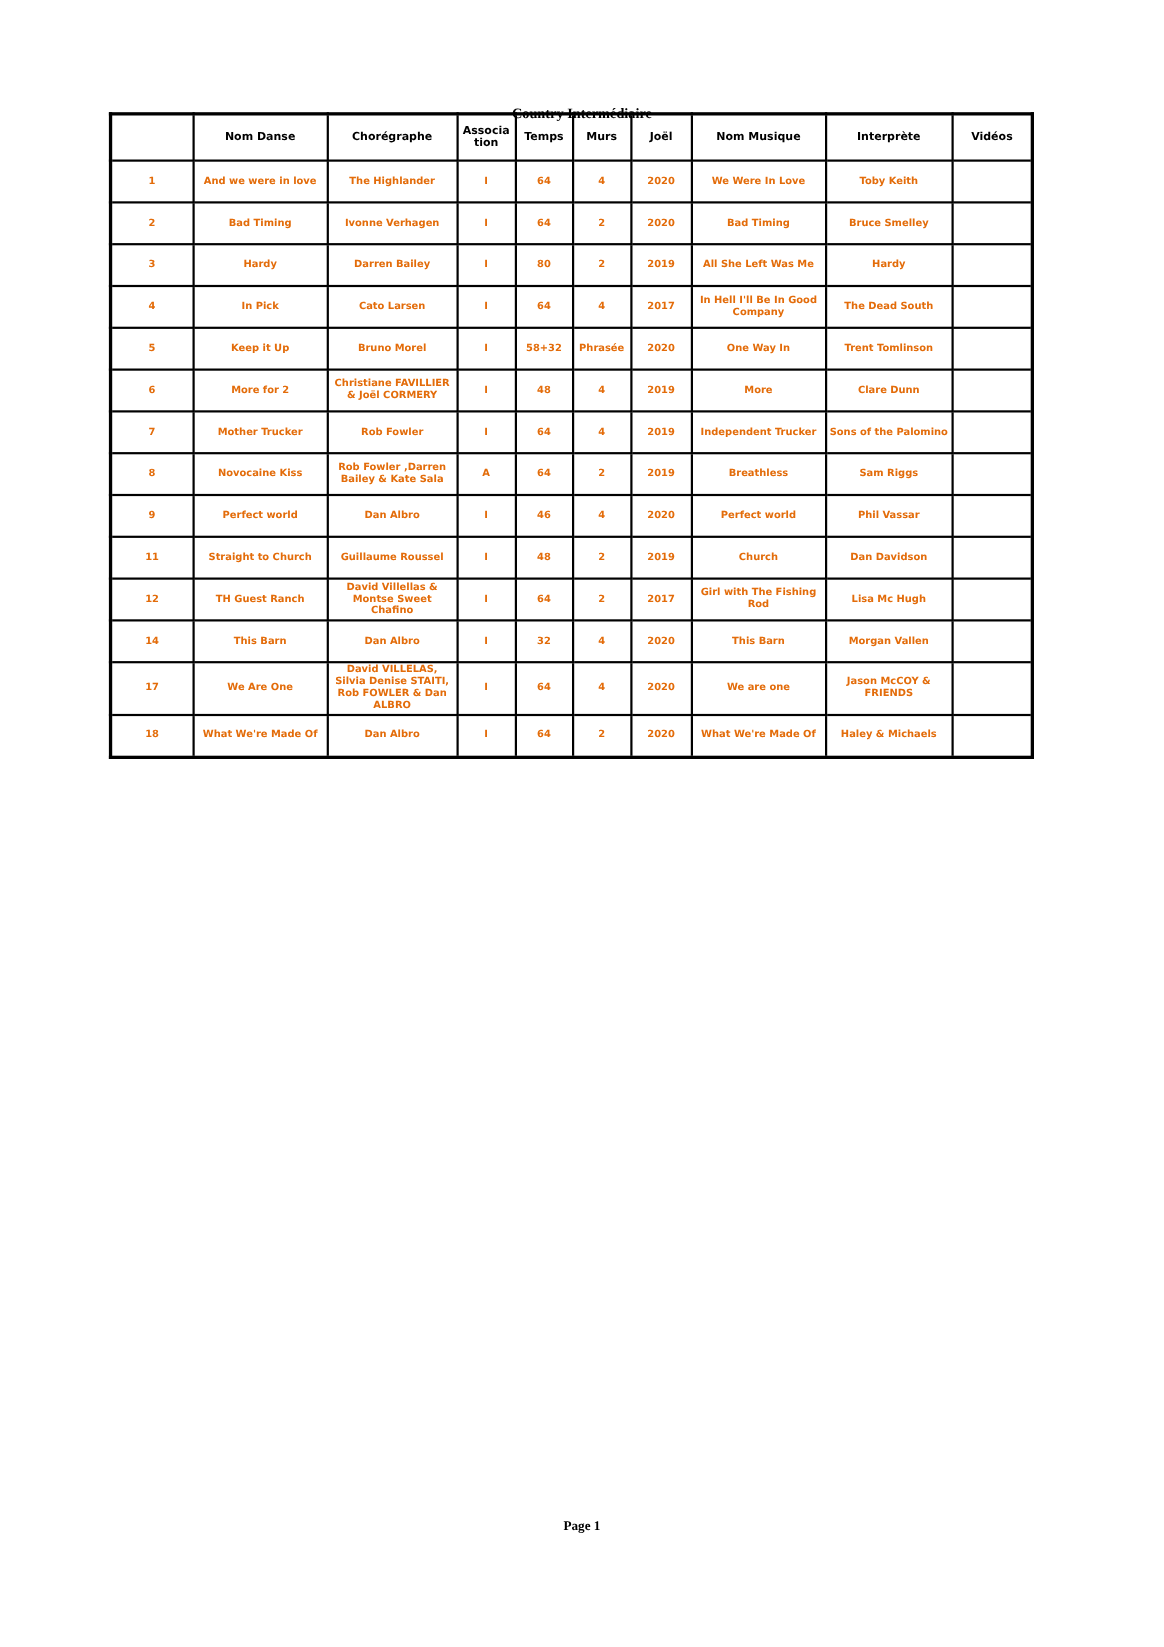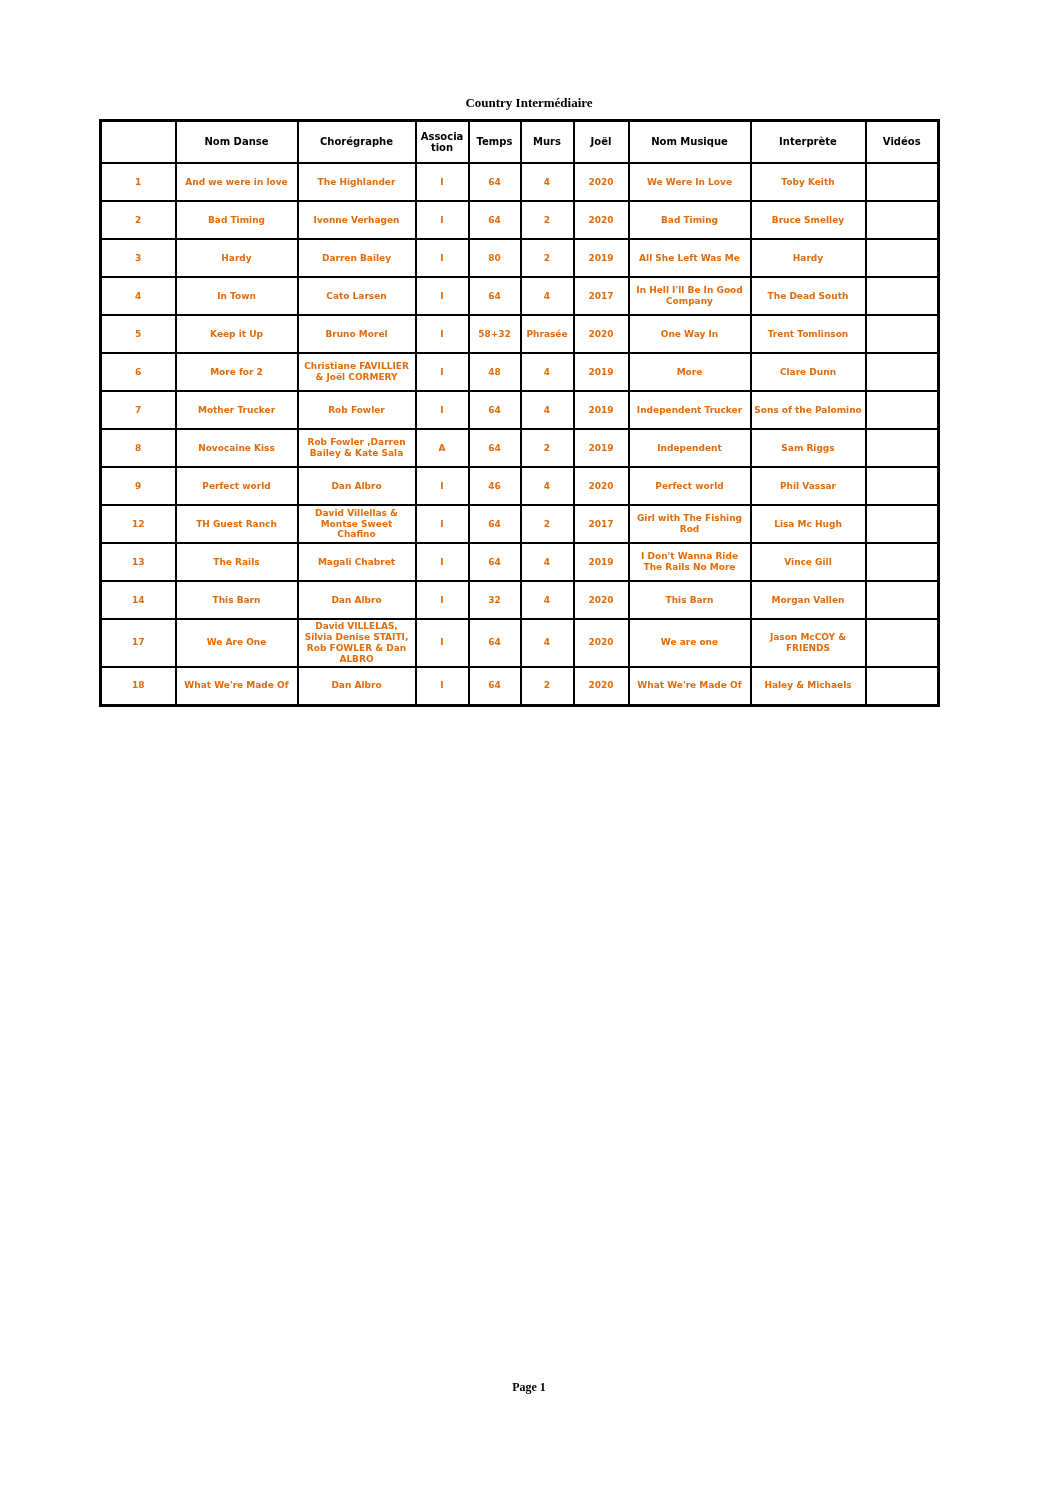--- a/index.html
+++ b/index.html
@@ -22,21 +22,21 @@
     width: 100%;
     text-align: center;
     font-family: "Liberation Serif", "DejaVu Serif", serif;
     font-weight: bold;
     font-size: 13px;
     color: var(--header-text, #000000);
   }
   table.dance-table {
     position: absolute;
     left: 99px;
-    top: 119px;
+    top: 102px;
     width: 838px;
     border-collapse: collapse;
     table-layout: fixed;
     border: 3px solid var(--border, #000000);
   }
   table.dance-table th,
   table.dance-table td {
     border: 2px solid var(--border, #000000);
     text-align: center;
     vertical-align: middle;
@@ -135,21 +135,21 @@
           <td>I</td>
           <td>80</td>
           <td>2</td>
           <td>2019</td>
           <td>All She Left Was Me</td>
           <td>Hardy</td>
           <td></td>
         </tr>
         <tr>
           <td>4</td>
-          <td>In Town</td>
+          <td>In Pick</td>
           <td>Cato Larsen</td>
           <td>I</td>
           <td>64</td>
           <td>4</td>
           <td>2017</td>
           <td>In Hell I'll Be In Good Company</td>
           <td>The Dead South</td>
           <td></td>
         </tr>
         <tr>
@@ -189,61 +189,61 @@
           <td></td>
         </tr>
         <tr>
           <td>8</td>
           <td>Novocaine Kiss</td>
           <td>Rob Fowler ,Darren Bailey &amp; Kate Sala</td>
           <td>A</td>
           <td>64</td>
           <td>2</td>
           <td>2019</td>
-          <td>Independent</td>
+          <td>Breathless</td>
           <td>Sam Riggs</td>
           <td></td>
         </tr>
         <tr>
           <td>9</td>
           <td>Perfect world</td>
           <td>Dan Albro</td>
           <td>I</td>
           <td>46</td>
           <td>4</td>
           <td>2020</td>
           <td>Perfect world</td>
           <td>Phil Vassar</td>
           <td></td>
         </tr>
         <tr>
+          <td>11</td>
+          <td>Straight to Church</td>
+          <td>Guillaume Roussel</td>
+          <td>I</td>
+          <td>48</td>
+          <td>2</td>
+          <td>2019</td>
+          <td>Church</td>
+          <td>Dan Davidson</td>
+          <td></td>
+        </tr>
+        <tr>
           <td>12</td>
           <td>TH Guest Ranch</td>
           <td>David Villellas &amp; Montse Sweet Chafino</td>
           <td>I</td>
           <td>64</td>
           <td>2</td>
           <td>2017</td>
           <td>Girl with The Fishing Rod</td>
           <td>Lisa Mc Hugh</td>
           <td></td>
         </tr>
         <tr>
-          <td>13</td>
-          <td>The Rails</td>
-          <td>Magali Chabret</td>
-          <td>I</td>
-          <td>64</td>
-          <td>4</td>
-          <td>2019</td>
-          <td>I Don't Wanna Ride The Rails No More</td>
-          <td>Vince Gill</td>
-          <td></td>
-        </tr>
-        <tr>
           <td>14</td>
           <td>This Barn</td>
           <td>Dan Albro</td>
           <td>I</td>
           <td>32</td>
           <td>4</td>
           <td>2020</td>
           <td>This Barn</td>
           <td>Morgan Vallen</td>
           <td></td>

